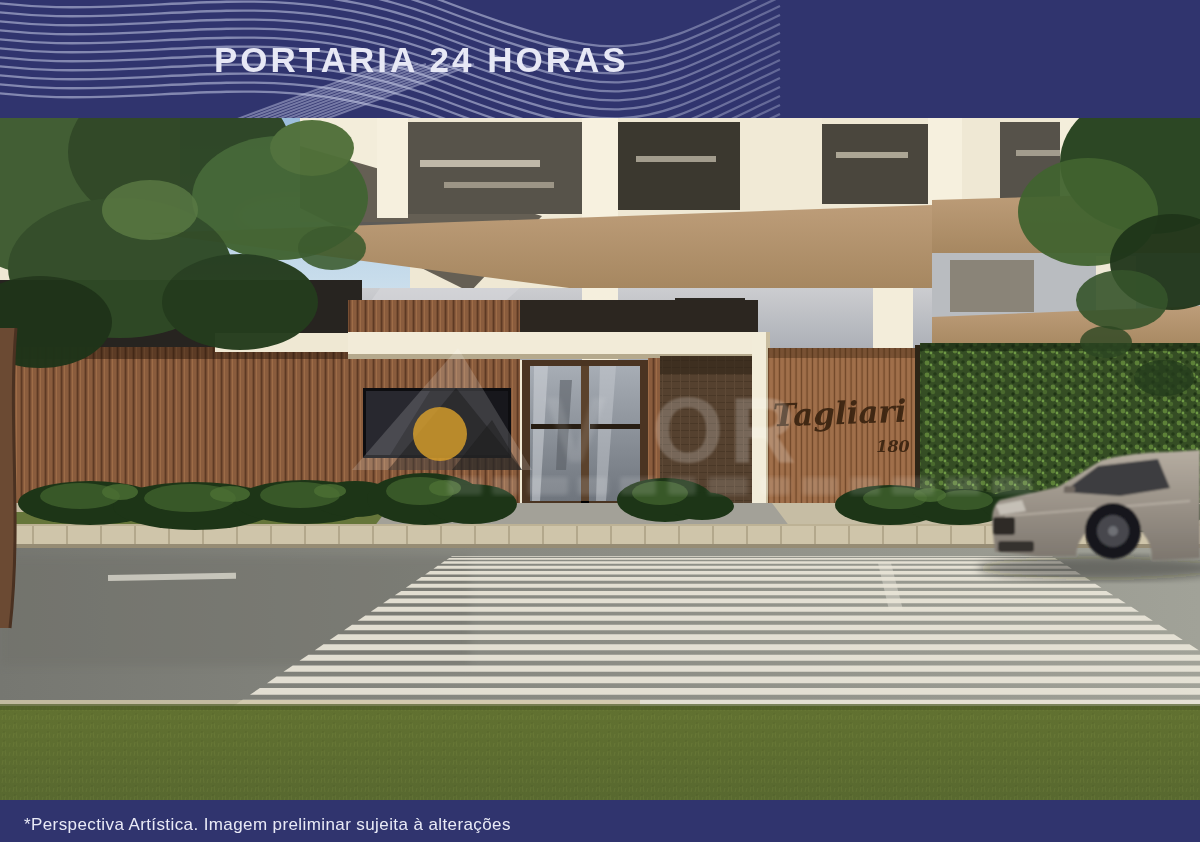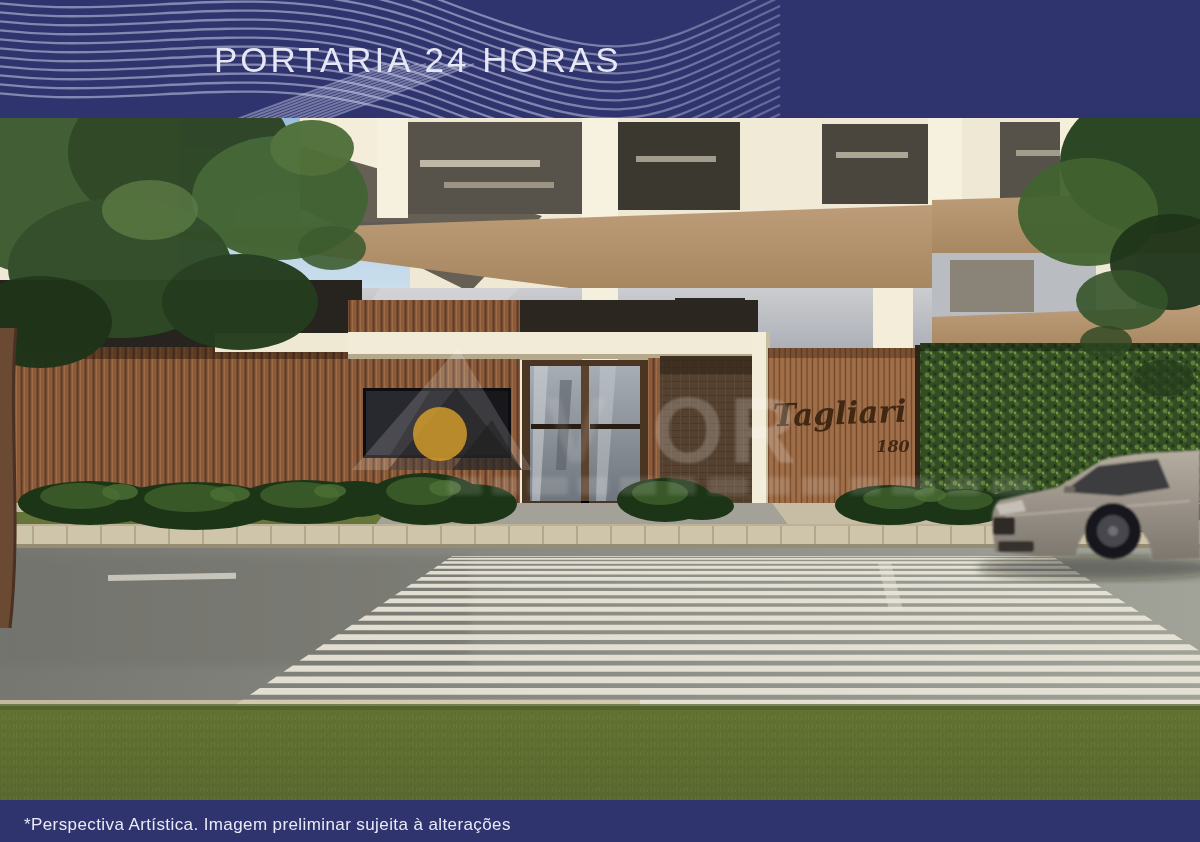--- a/index.html
+++ b/index.html
@@ -2,21 +2,21 @@
 <html><head>
 <meta charset="utf-8">
 <style>
   html,body{margin:0;padding:0;background:#222;}
   .slide{position:relative;width:1200px;height:842px;overflow:hidden;background:#efe8d4;
          font-family:"Liberation Sans",sans-serif;}
   
   .banner{position:absolute;left:0;top:0;width:1200px;height:118px;background:#30346e;overflow:hidden;}
   .banner svg{position:absolute;left:0;top:0;}
   .page-title{position:absolute;left:214px;top:40px;margin:0;
-              font-size:35px;font-weight:400;letter-spacing:3px;color:#e7e8f5;
+              font-size:35px;font-weight:700;letter-spacing:3px;color:#e7e8f5;
               font-family:"Liberation Sans",sans-serif;white-space:nowrap;}
   
   .footer{position:absolute;left:0;top:800px;width:1200px;height:50px;background:#30346e;
           display:flex;align-items:center;}
   .footer span{margin-left:24px;font-size:17px;color:#e9eaf6;letter-spacing:.4px;}
   
   .scene{position:absolute;left:0;top:118px;width:1200px;height:682px;}
   .sign-name{font-family:"DejaVu Serif",serif;font-style:italic;font-weight:bold;}
   .sign-number{font-family:"DejaVu Serif",serif;font-style:italic;font-weight:bold;}
   .wm-letters{font-family:"Liberation Sans",sans-serif;font-weight:bold;}

